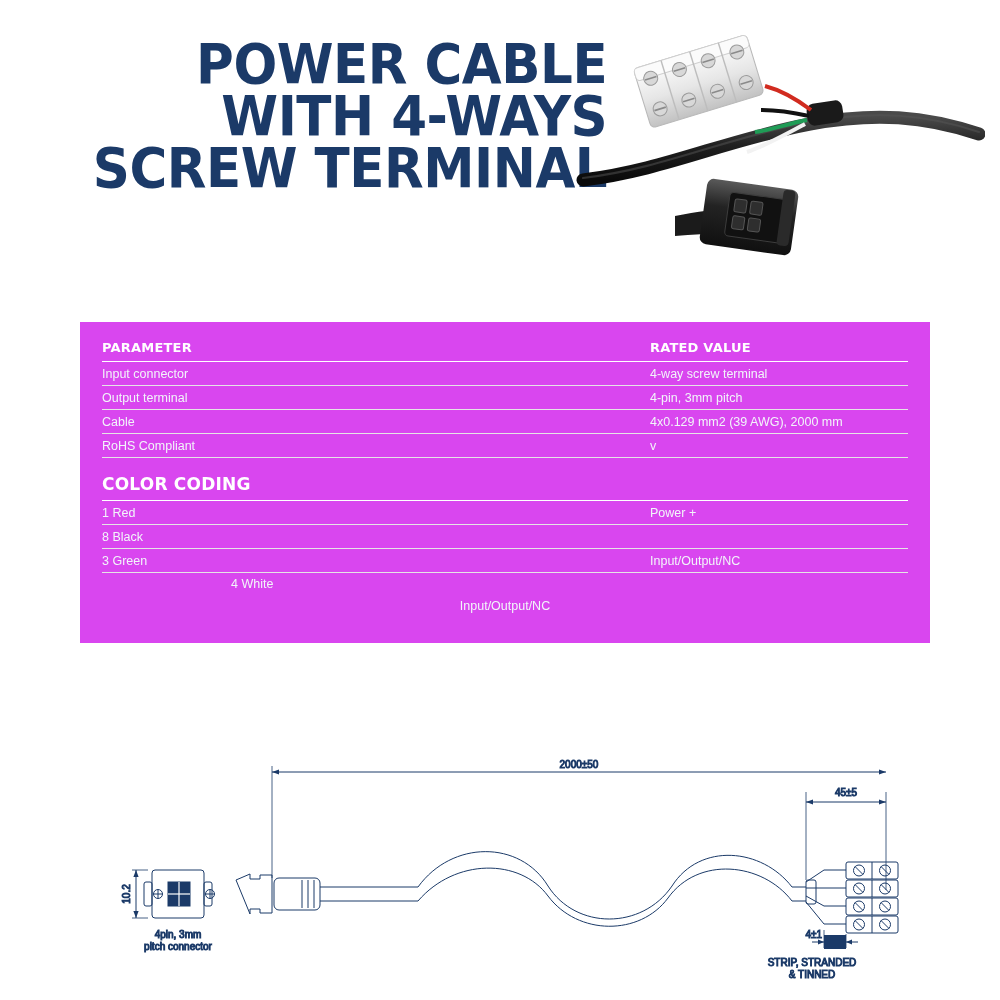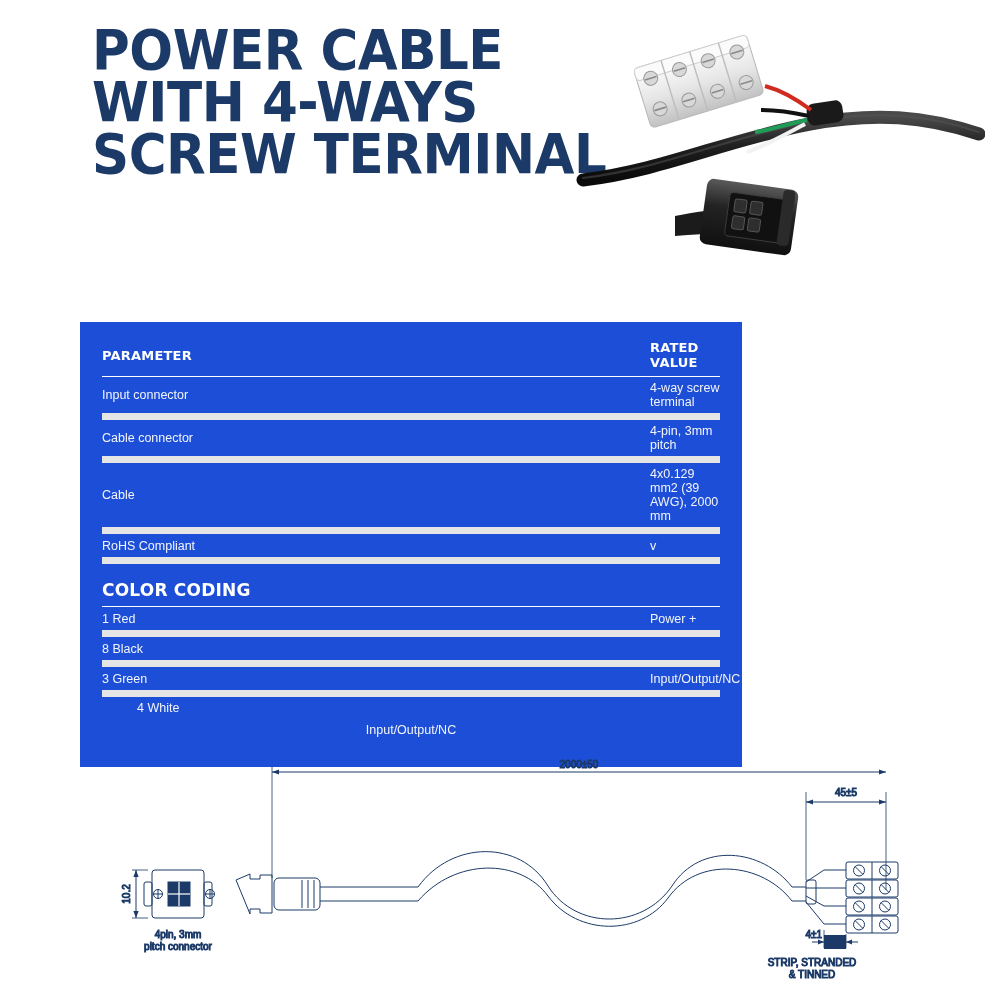--- a/index.html
+++ b/index.html
@@ -13,22 +13,23 @@
     position: relative;
     font-family: "Liberation Sans", sans-serif;
     color: #1b365d;
     overflow: hidden;
   }
 
   
   .title-block {
     position: absolute;
     left: 92px;
-    top: 24px;
+    top: 38px;
     width: 560px;
+    text-align: right;
   }
   .title-line {
     font-family: "DejaVu Sans", sans-serif;
     font-weight: bold;
     font-size: 56px;
     line-height: 52px;
     letter-spacing: -0.5px;
     color: #1b3a68;
     text-transform: uppercase;
     transform: scaleX(0.92);
@@ -43,32 +44,32 @@
     top: 20px;
     width: 410px;
     height: 270px;
   }
 
   
   .spec-table {
     position: absolute;
     left: 80px;
     top: 322px;
-    width: 662px;
-    background: #1d4ed8;
+    width: 850px;
+    background: #d946ef;
     color: #ffffff;
     padding: 0;
   }
   .spec-inner {
     padding: 16px 22px 26px 22px;
   }
   .row {
     display: flex;
     align-items: center;
-    border-bottom: 7px solid #e5e5e5;
+    border-bottom: 1px solid #e5e5e5;
     min-height: 23px;
   }
   .row.no-border { border-bottom: none; flex-direction: column; }
   .row .c1 { width: 548px; flex: none; }
   .row .c2 { flex: 1; }
   .head-row {
     border-bottom: 1px solid #ffffff;
   }
   .head-row .c1, .head-row .c2 {
     font-family: "DejaVu Sans", sans-serif;
@@ -201,21 +202,21 @@
     <div class="row head-row">
       <div class="c1">PARAMETER</div>
       <div class="c2">RATED VALUE</div>
     </div>
 
     <div class="row data-row">
       <div class="c1">Input connector</div>
       <div class="c2">4-way screw terminal</div>
     </div>
     <div class="row data-row">
-      <div class="c1">Cable connector</div>
+      <div class="c1">Output terminal</div>
       <div class="c2">4-pin, 3mm pitch</div>
     </div>
     <div class="row data-row">
       <div class="c1">Cable</div>
       <div class="c2">4x0.129 mm2 (39 AWG), 2000 mm</div>
     </div>
     <div class="row data-row">
       <div class="c1">RoHS Compliant</div>
       <div class="c2">v</div>
     </div>

